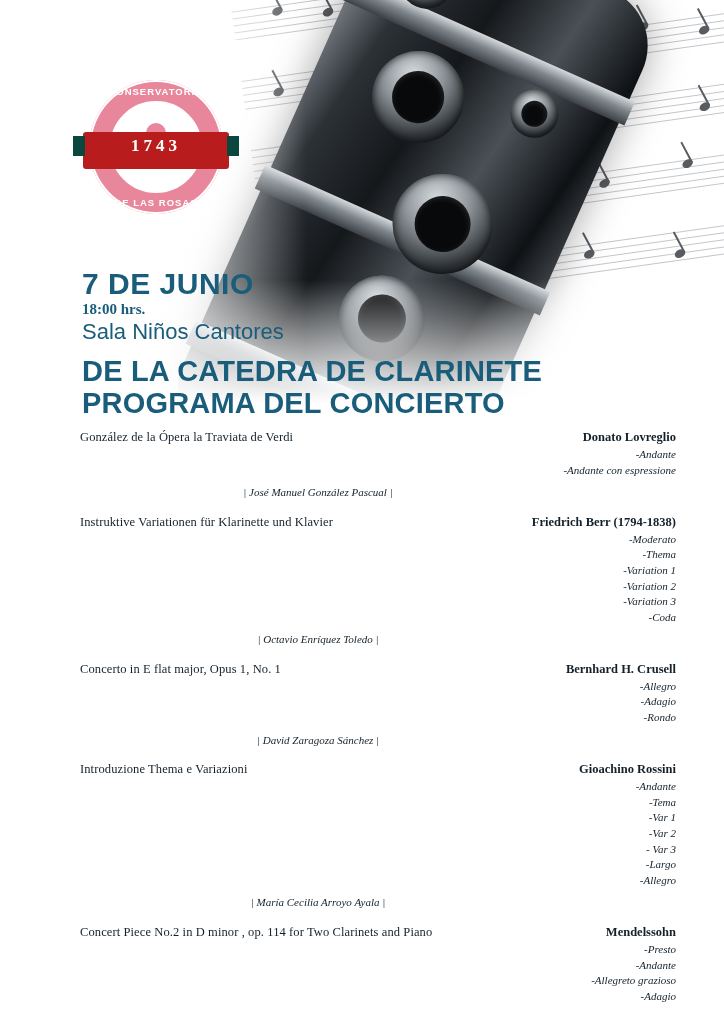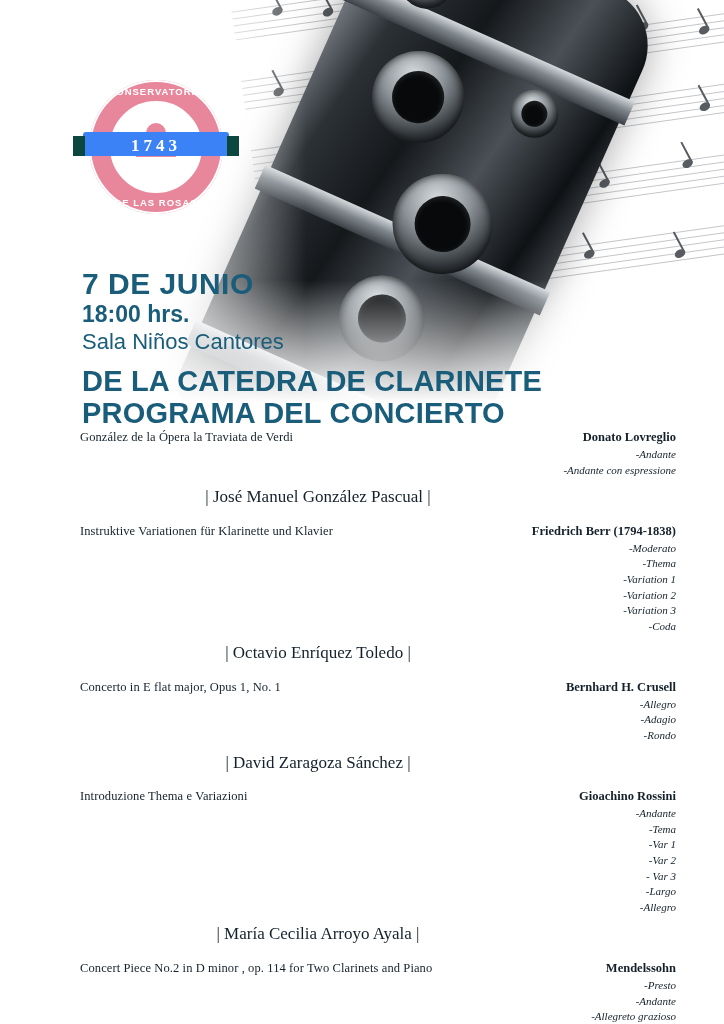--- a/index.html
+++ b/index.html
@@ -145,22 +145,22 @@
     inset: 19px;
     border-radius: 50%;
     background: #ffffff;
     border: 2px solid #e8879b;
   }
   .logo-banner {
     position: absolute;
     left: -6px;
     top: 52px;
     width: 146px;
-    height: 24px;
-    background: #3b82f6;
+    height: 37px;
+    background: #b91c1c;
     border-radius: 3px;
   }
   .logo-banner:before, .logo-banner:after {
     content: "";
     position: absolute;
     top: 4px;
     width: 12px;
     height: 20px;
     background: #0b463f;
   }
@@ -232,23 +232,24 @@
     color: #1a5d7a;
     font-family: "Liberation Sans", sans-serif;
   }
   .h-date {
     font-size: 30px;
     font-weight: bold;
     letter-spacing: .5px;
     line-height: 1.05;
   }
   .h-time {
-    font-size: 23px;
+    font-size: 15px;
     font-weight: bold;
     line-height: 1.25;
+    font-family: Liberation Serif, serif;
   }
   .h-venue {
     font-size: 22px;
     font-weight: normal;
     line-height: 1.3;
   }
   .h-title {
     margin-top: 8px;
     font-size: 29px;
     font-weight: bold;
@@ -287,22 +288,23 @@
     font-size: 11px;
     font-style: italic;
     line-height: 1.42;
   }
   .performers {
     margin: 6px 0 14px 0;
     text-align: center;
     padding-right: 120px;
   }
   .performer {
-    font-size: 17px;
+    font-size: 11px;
     line-height: 1.5;
+    font-style: italic;
   }
 </style>
 </head>
 <body>
 
 <div class="poster">
 
   <div class="bg-photo">
 
     <div class="sheet-music">

